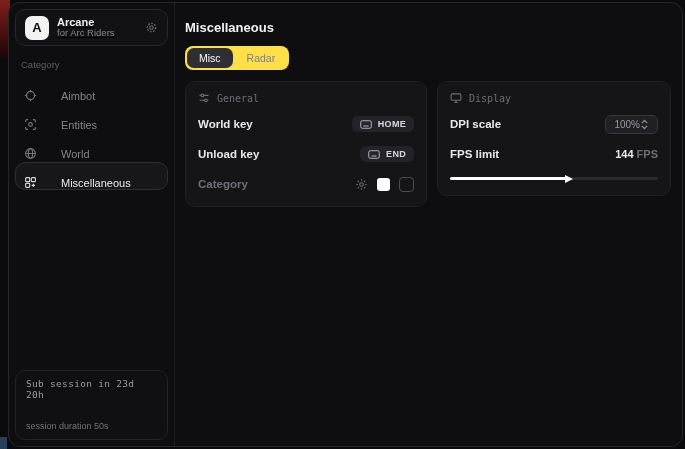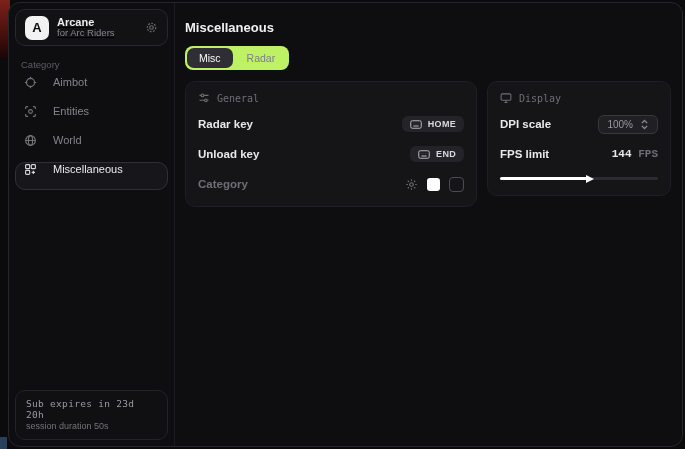--- a/index.html
+++ b/index.html
@@ -24,64 +24,64 @@
   .logo { width:24px; height:24px; background:#f2f2f2; border-radius:7px; color:#0c0c0e;
           font-weight:bold; font-size:13px; display:flex; align-items:center; justify-content:center; flex-shrink:0; }
   .acct-text { display:flex; flex-direction:column; line-height:1.15;text-decoration:underline; }
   .acct-title { font-size:11px; font-weight:bold; color:#ededef; }
   .acct-sub { font-size:9.5px; color:#86868d; }
   .acct-gear { margin-left:auto; color:#6b6b72; display:flex; }
 
   .cat-label { margin:13px 12px 5px; font-size:9.5px; color:#5e5e65; }
 
   .nav { display:flex; flex-direction:column; padding:0 6px; gap:1px; }
-  .nav-item { height:28px; display:flex; align-items:flex-start; gap:16px; padding:0 8px;
+  .nav-item { height:28px; display:flex; align-items:flex-end; gap:24px; padding:0 8px;
               color:#84848b; font-size:11px; border:1px solid transparent; border-radius:10px; cursor:default; }
   .nav-item .nicon { display:flex; color:#73737a; }
   .nav-item.active { background:#17171b; border-color:#2f2f35; color:#eaeaec; }
   .nav-item.active .nicon { color:#d6d6da; }
 
   .sub-card { position:absolute; left:6px; right:6px; bottom:6px; background:#101013;
               border:1px solid #232328; border-radius:10px; padding:7px 10px 8px; }
   .sub-line1 { font-family:"DejaVu Sans Mono", monospace; font-size:9.5px; color:#9a9aa1; letter-spacing:.3px; }
-  .sub-line2 { font-size:9px; color:#73737a; margin-top:1px; }
+  .sub-line2 { font-size:9px; color:#73737a; margin-top:21px; }
 
   
   .main { flex:1; padding:17px 11px 0 10px; }
   .page-title { font-size:13px; font-weight:bold; color:#f1f1f3; }
-  .tabs { margin-top:11px; display:inline-flex; background:#bef264; border-radius:8px; padding:2px; gap:2px; }
+  .tabs { margin-top:11px; display:inline-flex; background:#fde047; border-radius:8px; padding:2px; gap:2px; }
   .tab { font-size:10.5px; padding:4px 12px; border-radius:7px; color:#7e7e86; cursor:default; }
   .tab.active { background:#2e2e34; color:#fafafa; }
 
   .panels { margin-top:11px; display:flex; gap:10px; align-items:flex-start; }
   .card { background:#151518; border:1px solid #1f1f24; border-radius:10px; padding:10px 12px 12px; }
-  .card.general { width:292px; }
+  .card.general { width:242px; }
   .card.display { flex:1; }
   .card-head { display:flex; align-items:center; gap:7px; color:#6e6e76;
                font-family:"DejaVu Sans Mono", monospace; font-size:10px; }
   .card-head .hicon { display:flex; color:#6e6e76; }
 
   .row { display:flex; align-items:center; justify-content:space-between; margin-top:10px; min-height:20px; }
   .row-label { font-size:11.5px; color:#e9e9eb; font-weight:bold; }
   .row-label.muted { color:#6e6e76; }
 
   .keybind { display:flex; align-items:center; gap:6px; background:#232329; border-radius:6px;
              padding:3px 8px; font-size:9px; font-weight:bold; color:#d9d9dd; letter-spacing:.3px; cursor:default; }
   .keybind .kicon { display:flex; color:#b9b9bf; }
 
   .cross-controls { display:flex; align-items:center; gap:9px; }
   .swatch { width:13px; height:13px; border-radius:3px; cursor:pointer; }
   .checkbox { width:15px; height:15px; border:1.5px solid #4b4b52; border-radius:4px; background:transparent; cursor:pointer; }
   .gear-small { display:flex; color:#6e6e76; cursor:pointer; }
 
-  .select-btn { display:flex; align-items:flex-start; gap:7px; background:#1f1f24; border:1px solid #37373d;
+  .select-btn { display:flex; align-items:flex-start; gap:0; background:#1f1f24; border:1px solid #37373d;
                 border-radius:6px; padding:3px 8px; font-size:10px; color:#9a9aa1; cursor:default; }
   .select-btn .sicon { display:flex; color:#8a8a91; }
 
-  .fps-value { font-size:11px;font-family:Liberation Mono, monospace; }
+  .fps-value { font-size:11px; }
   .fps-num { color:#e9e9eb; font-weight:bold; }
   .fps-unit { color:#6e6e76; font-weight:bold; }
 
   .slider { position:relative; margin-top:10px; height:9px; display:flex; align-items:center; cursor:pointer; }
   .slider-track { position:absolute; left:0; right:0; height:3px; background:#2b2b30; border-radius:2px; }
   .slider-fill { position:absolute; left:0; height:3px; background:#ffffff; border-radius:2px; }
   .slider-thumb { position:absolute; width:0; height:0; transform:translateX(-4px);
                   border-top:4.5px solid transparent; border-bottom:4.5px solid transparent;
                   border-left:8px solid #ffffff; }
 </style>
@@ -160,21 +160,21 @@
               <line x1="11.5" y1="9.5" x2="11.5" y2="13.5"></line>
               <line x1="9.5" y1="11.5" x2="13.5" y2="11.5"></line>
           </svg>
         </span>
         <span>Miscellaneous</span>
       </div>
 
     </div>
 
     <div class="sub-card">
-      <div class="sub-line1">Sub expires in 23d 20h</div>
+      <div class="sub-line1">Sub session in 23d 20h</div>
       <div class="sub-line2">session duration 50s</div>
     </div>
   </div>
 
   <div class="main">
     <div class="page-title">Miscellaneous</div>
 
     <div class="tabs">
       <div class="tab active">Misc</div>
       <div class="tab">Radar</div>
@@ -189,21 +189,21 @@
               <line x1="2" y1="4.5" x2="14" y2="4.5"></line>
                 <circle cx="6" cy="4.5" r="1.8" fill="#151518"></circle>
               <line x1="2" y1="11" x2="14" y2="11"></line>
                 <circle cx="10.5" cy="11" r="1.8" fill="#151518"></circle>
             </svg>
           </span>
           <span>General</span>
         </div>
 
         <div class="row">
-          <span class="row-label">Radar key</span>
+          <span class="row-label">World key</span>
           <span class="keybind">
             <span class="kicon">
               <svg width="12" height="9" viewBox="0 0 16 12" fill="none" stroke="currentColor" stroke-width="1.3">
                 <rect x="1" y="1" width="14" height="10" rx="2"></rect>
                   <line x1="4.5" y1="8" x2="11.5" y2="8"></line>
                 <line x1="4" y1="4.2" x2="4" y2="4.3"></line>
                   <line x1="7" y1="4.2" x2="7" y2="4.3"></line>
                   <line x1="10" y1="4.2" x2="10" y2="4.3"></line>
               </svg>
             </span>

